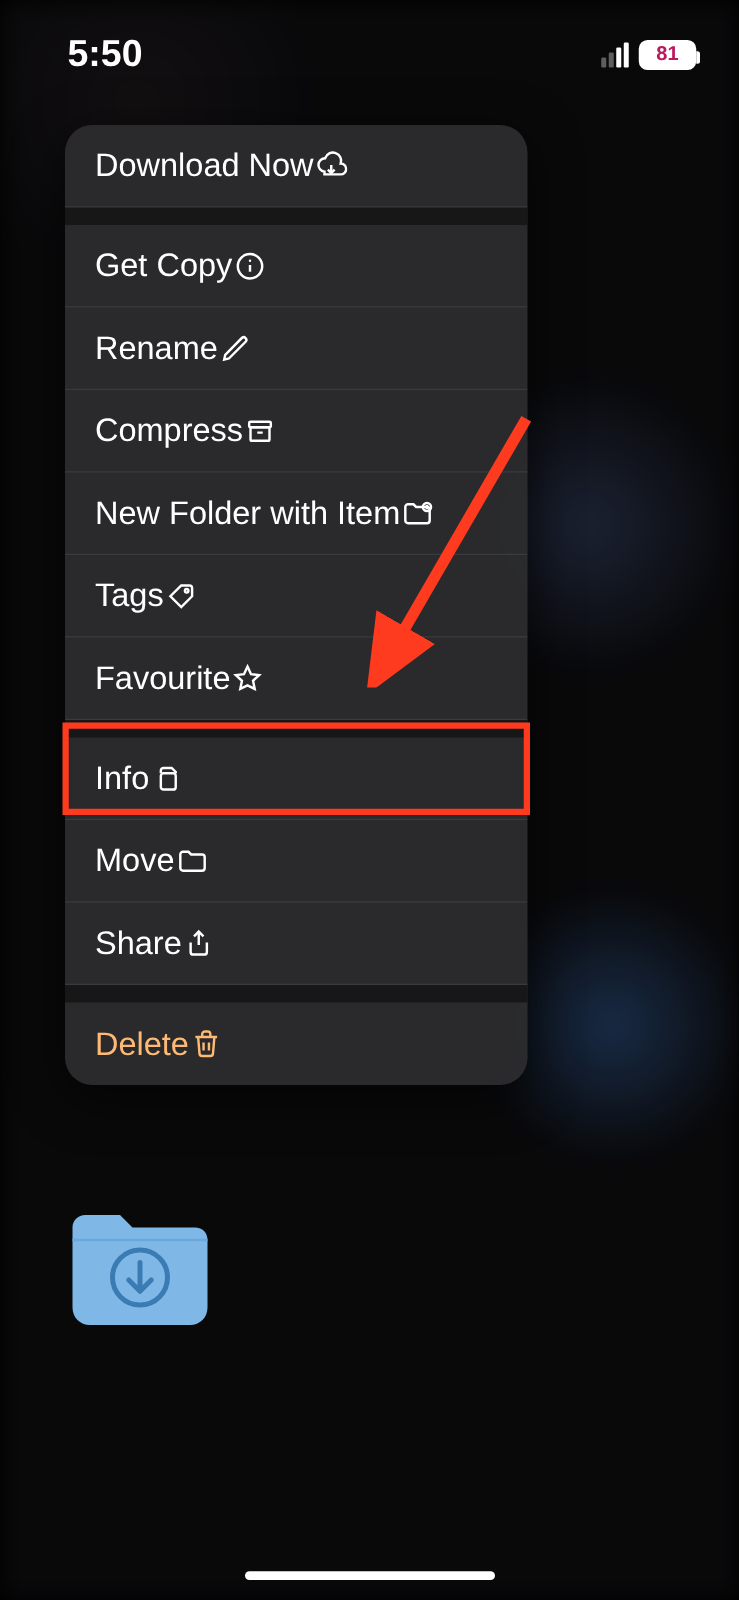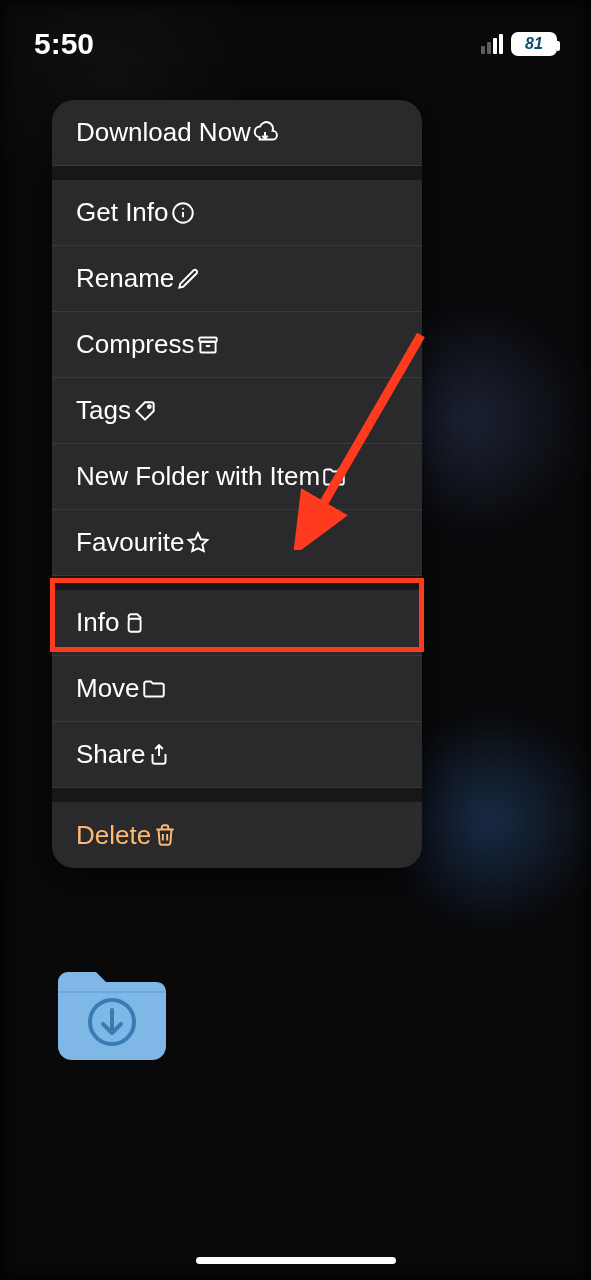--- a/index.html
+++ b/index.html
@@ -24,42 +24,42 @@
   }
 
   
   .status-bar {
     position: absolute;
     top: 24px; left: 0; right: 0;
     height: 40px;
     display: flex;
     justify-content: space-between;
     align-items: center;
-    padding: 0 34px 0 34px;
+    padding: 0 34px 0 54px;
     z-index: 10;
   }
   .status-time { font-size: 30px; font-weight: 600; color: #fff; }
   .status-right { display: flex; align-items: center; gap: 8px; }
   .signal { display: inline-flex; align-items: flex-end; gap: 2px; }
   .signal .bar { width: 4px; background: #fff; border-radius: 1px; }
   .signal .bar.b1 { height: 8px; opacity: 0.35; }
   .signal .bar.b2 { height: 12px; opacity: 0.35; }
   .signal .bar.b3 { height: 16px; }
   .signal .bar.b4 { height: 20px; }
   .battery {
     position: relative; width: 46px; height: 24px;
     border: 2px solid #fff; border-radius: 7px;
     display: flex; align-items: center; justify-content: center;
     background: #fff;
   }
   .battery::after {
     content: ""; position: absolute; right: -5px; top: 7px;
     width: 3px; height: 10px; background: #fff; border-radius: 0 2px 2px 0;
   }
-  .battery-num { font-size: 16px; font-weight: 700; color: #0c4a6e; font-style: italic; }
+  .battery-num { font-size: 16px; font-weight: 700; color: #be185d; }
 
   
   .menu {
     position: absolute;
     left: 52px; top: 100px;
     width: 370px;
     background: rgba(44,44,46,0.95);
     border-radius: 22px;
     overflow: hidden;
     z-index: 5;
@@ -146,21 +146,21 @@
           <path d="M7 16a5 5 0 0 1 .5-9.97A6 6 0 0 1 19 10a4 4 0 0 1 0 8H7z"></path>
           <path d="M12 11v6"></path>
           <path d="M9.5 14.5 12 17l2.5-2.5"></path>
         </svg>
     </span>
   </div>
 
   <div class="menu-section-break"></div>
 
   <div class="menu-item">
-    <span>Get Info</span>
+    <span>Get Copy</span>
     <span class="icon">
       <svg viewBox="0 0 24 24">
           <circle cx="12" cy="12" r="9"></circle>
           <path d="M12 11v5"></path>
           <circle cx="12" cy="8" r="0.9" fill="currentColor" stroke="none"></circle>
         </svg>
     </span>
   </div>
 
   <div class="menu-item">
@@ -178,36 +178,36 @@
       <svg viewBox="0 0 24 24">
           <rect x="4" y="5" width="16" height="4" rx="1"></rect>
           <rect x="5" y="9" width="14" height="10" rx="1"></rect>
           <path d="M10 13h4"></path>
         </svg>
     </span>
   </div>
 
 
   <div class="menu-item">
-    <span>Tags</span>
-    <span class="icon">
-      <svg viewBox="0 0 24 24">
-          <path d="M20 12l-8 8-8-8 8-8h6a2 2 0 0 1 2 2v6z"></path>
-          <circle cx="16" cy="8" r="1.3"></circle>
-        </svg>
-    </span>
-  </div>
-
-  <div class="menu-item">
     <span>New Folder with Item</span>
     <span class="icon">
       <svg viewBox="0 0 24 24">
           <path d="M3 7a2 2 0 0 1 2-2h4l2 2h8a2 2 0 0 1 2 2v8a2 2 0 0 1-2 2H5a2 2 0 0 1-2-2V7z"></path>
           <circle cx="19" cy="7" r="3"></circle>
           <path d="M19 5.5v3M17.5 7h3"></path>
+        </svg>
+    </span>
+  </div>
+
+  <div class="menu-item">
+    <span>Tags</span>
+    <span class="icon">
+      <svg viewBox="0 0 24 24">
+          <path d="M20 12l-8 8-8-8 8-8h6a2 2 0 0 1 2 2v6z"></path>
+          <circle cx="16" cy="8" r="1.3"></circle>
         </svg>
     </span>
   </div>
 
   <div class="menu-item">
     <span>Favourite</span>
     <span class="icon">
       <svg viewBox="0 0 24 24">
           <path d="M12 3l2.6 5.6 6 .7-4.5 4.2 1.2 6L12 16.9 6.7 19.5l1.2-6L3.4 9.3l6-.7L12 3z"></path>
         </svg>

